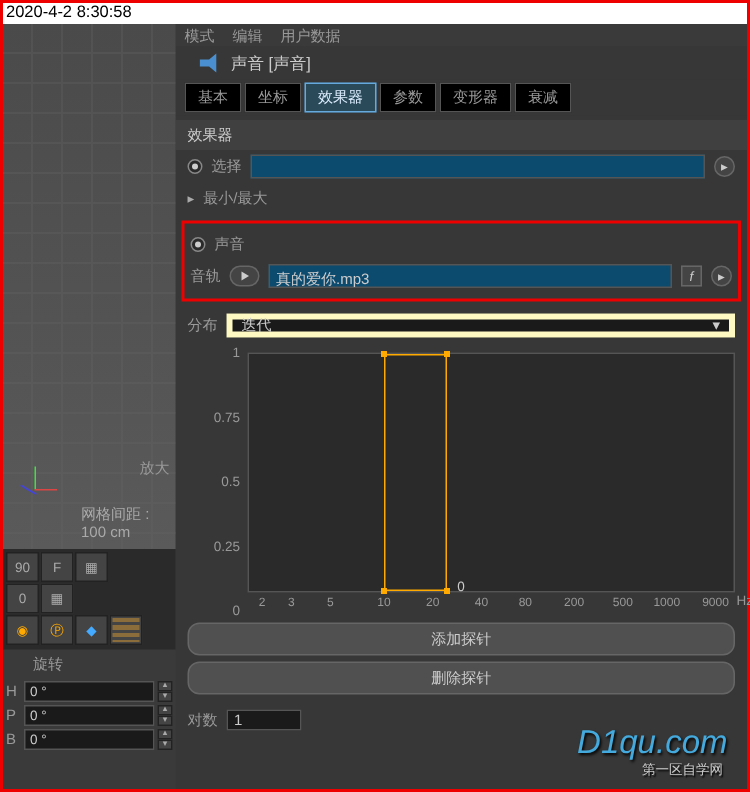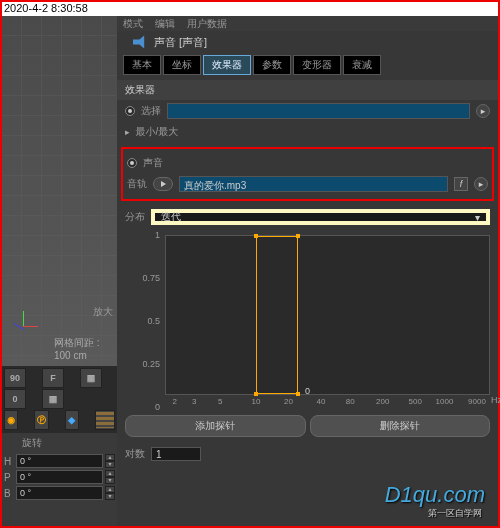--- a/index.html
+++ b/index.html
@@ -9,21 +9,21 @@
 .main{display:flex;height:100%;}
 .left-panel{width:115px;background:#3a3a3a;position:relative;}
 .viewport{height:350px;background:linear-gradient(180deg,#4a4a4a 0%,#5a5a5a 100%);position:relative;}
 .viewport::before{content:"";position:absolute;top:0;left:0;right:0;bottom:0;background:repeating-linear-gradient(to right,transparent 0,transparent 19px,#666 19px,#666 20px),repeating-linear-gradient(to bottom,transparent 0,transparent 19px,#666 19px,#666 20px);opacity:0.3;}
 .grid-label{position:absolute;bottom:5px;left:4px;font-size:10px;color:#aaa;margin-left:48px;}
 .axis-gizmo{position:absolute;bottom:25px;left:6px;width:30px;height:30px;}
 .axis-gizmo .x{position:absolute;top:15px;left:15px;width:15px;height:1px;background:#d44;}
 .axis-gizmo .y{position:absolute;top:0;left:15px;width:1px;height:15px;background:#4d4;}
 .axis-gizmo .z{position:absolute;top:15px;left:5px;width:12px;height:1px;background:#44d;transform:rotate(30deg);}
 .left-toolbar{background:#2a2a2a;padding:2px;}
-.tb-row{display:flex;gap:16px;margin-bottom:1px;font-weight:bold;}
+.tb-row{display:flex;gap:1px;margin-bottom:1px;}
 .tb-btn{width:22px;height:20px;background:#444;border:1px solid #222;display:flex;align-items:center;justify-content:center;font-size:9px;color:#aaa;}
 .tb-btn.orange{color:#fa0;}
 .tb-btn.blue{color:#4af;}
 .film{width:18px;height:16px;background:repeating-linear-gradient(to bottom,#8a6d3b 0,#8a6d3b 3px,#444 3px,#444 5px);}
 .section-label{font-size:10px;color:#999;padding:3px 20px;}
 .spinner-row{display:flex;align-items:center;padding:1px 2px;gap:2px;}
 .spinner-label{font-size:10px;color:#999;width:10px;}
 .spinner{flex:1;height:14px;background:#1a1a1a;border:1px solid #555;font-size:9px;color:#ccc;padding:0 3px;display:flex;align-items:center;}
 .spinner-btns{display:flex;flex-direction:column;}
 .sp-btn{width:10px;height:7px;background:#444;border:1px solid #222;font-size:6px;color:#aaa;line-height:5px;text-align:center;}
@@ -53,21 +53,21 @@
 .dropdown{flex:1;background:#1a1a1a;border:4px solid #fef9c3;padding:1px 6px;color:#ccc;font-size:10px;height:16px;display:flex;justify-content:space-between;align-items:center;}
 .chart-area{margin:4px 8px;position:relative;}
 .chart{height:160px;background:#2a2a2a;border:1px solid #555;position:relative;margin-left:40px;}
 .chart-ylabel{position:absolute;left:0;font-size:9px;color:#999;transform:translateY(-50%);width:35px;text-align:right;}
 .chart-curve{position:absolute;border:1px solid #fa0;}
 .chart-point{position:absolute;width:4px;height:4px;background:#fa0;transform:translate(-50%,-50%);}
 .chart-xlabels{display:flex;margin-left:40px;font-size:8px;color:#999;padding-top:2px;}
 .chart-xlabel{position:absolute;transform:translateX(-50%);}
 .chart-row-label{position:absolute;left:-32px;top:70px;font-size:10px;color:#999;}
 .zero-label{position:absolute;font-size:9px;color:#ccc;}
-.btn-row{display:flex;gap:4px;padding:4px 8px;}
+.btn-row{display:flex;gap:4px;padding:4px 8px;flex-direction:column;}
 .btn{flex:1;background:#505050;border:1px solid #666;border-radius:8px;padding:3px;font-size:10px;color:#ccc;text-align:center;}
 .watermark{position:absolute;bottom:20px;right:15px;font-size:22px;font-weight:normal;font-style:italic;color:#4ad;text-shadow:1px 1px 2px #000;pointer-events:none;}
 .watermark-sub{position:absolute;bottom:8px;right:18px;font-size:9px;color:#ccc;text-shadow:1px 1px 1px #000;pointer-events:none;}
 </style>
 </head>
 <body>
 
 <div class="timestamp-bar">2020-4-2 8:30:58</div>
 <div class="red-border">
 <div class="main">

